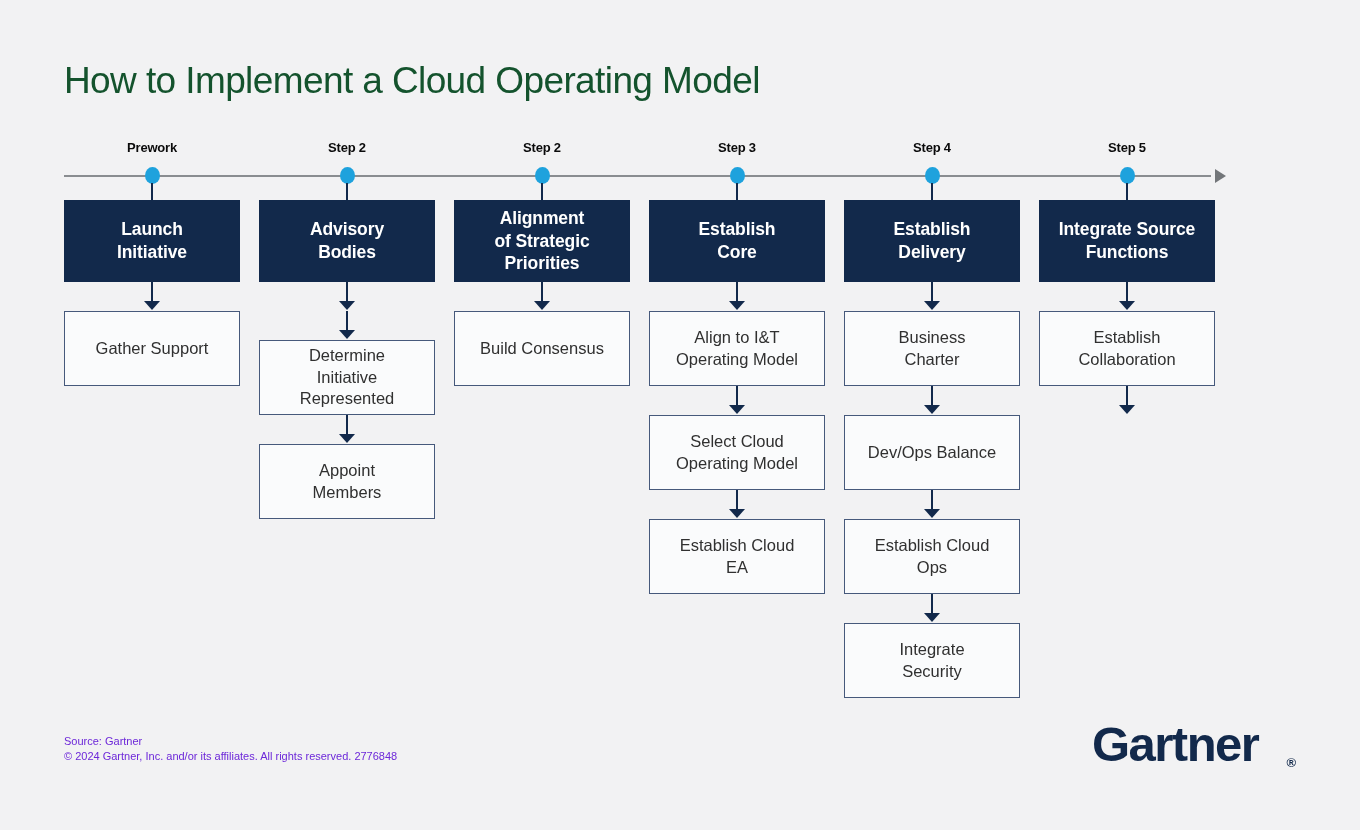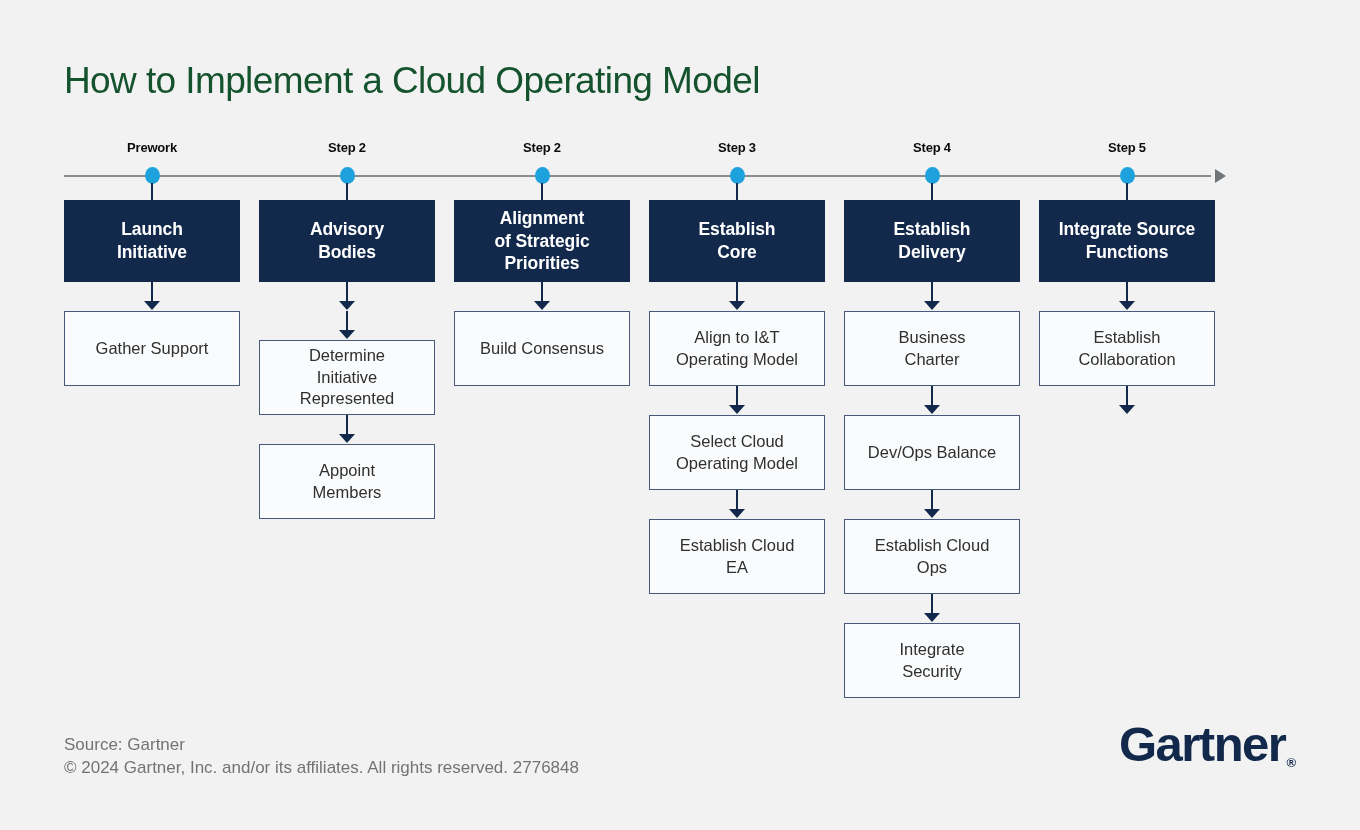--- a/index.html
+++ b/index.html
@@ -35,23 +35,23 @@
   .connector::before{content:"";position:absolute;left:50%;margin-left:-1px;top:0;height:20px;width:2px;background:#12294b;}
   .connector::after{content:"";position:absolute;left:50%;margin-left:-8px;top:19px;width:0;height:0;
                     border-left:8px solid transparent;border-right:8px solid transparent;border-top:9.5px solid #12294b;}
 
   .step{height:75px;background:#fafbfc;border:1.5px solid #46597b;box-sizing:border-box;color:#303030;
         font-size:16.5px;line-height:1.3;display:flex;align-items:center;justify-content:center;
         text-align:center;white-space:pre-line;}
 
   .footer{position:absolute;left:64px;right:64px;top:734px;display:flex;justify-content:space-between;
           align-items:flex-start;}
-  .source{font-size:17px;color:#737373;line-height:1.33;}
+  .source{font-size:11px;color:#6d28d9;line-height:1.33;}
   .logo{margin-top:-14px;color:#12294b;font-weight:bold;font-size:49px;letter-spacing:-1.5px;
-        line-height:1;display:flex;}
+        line-height:1;display:flex;gap:27px;}
   .logo .reg{font-size:13px;letter-spacing:0;margin-top:36px;margin-left:1px;}
 </style>
 </head>
 <body>
 
 <div class="canvas">
 
   <h1 class="title">How to Implement a Cloud Operating Model</h1>
 
   <div class="flow">

